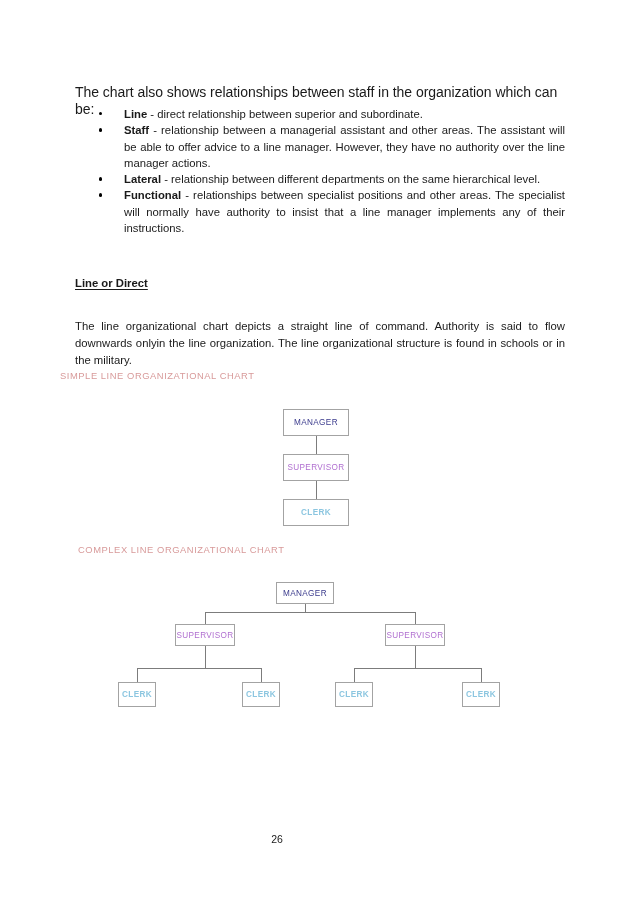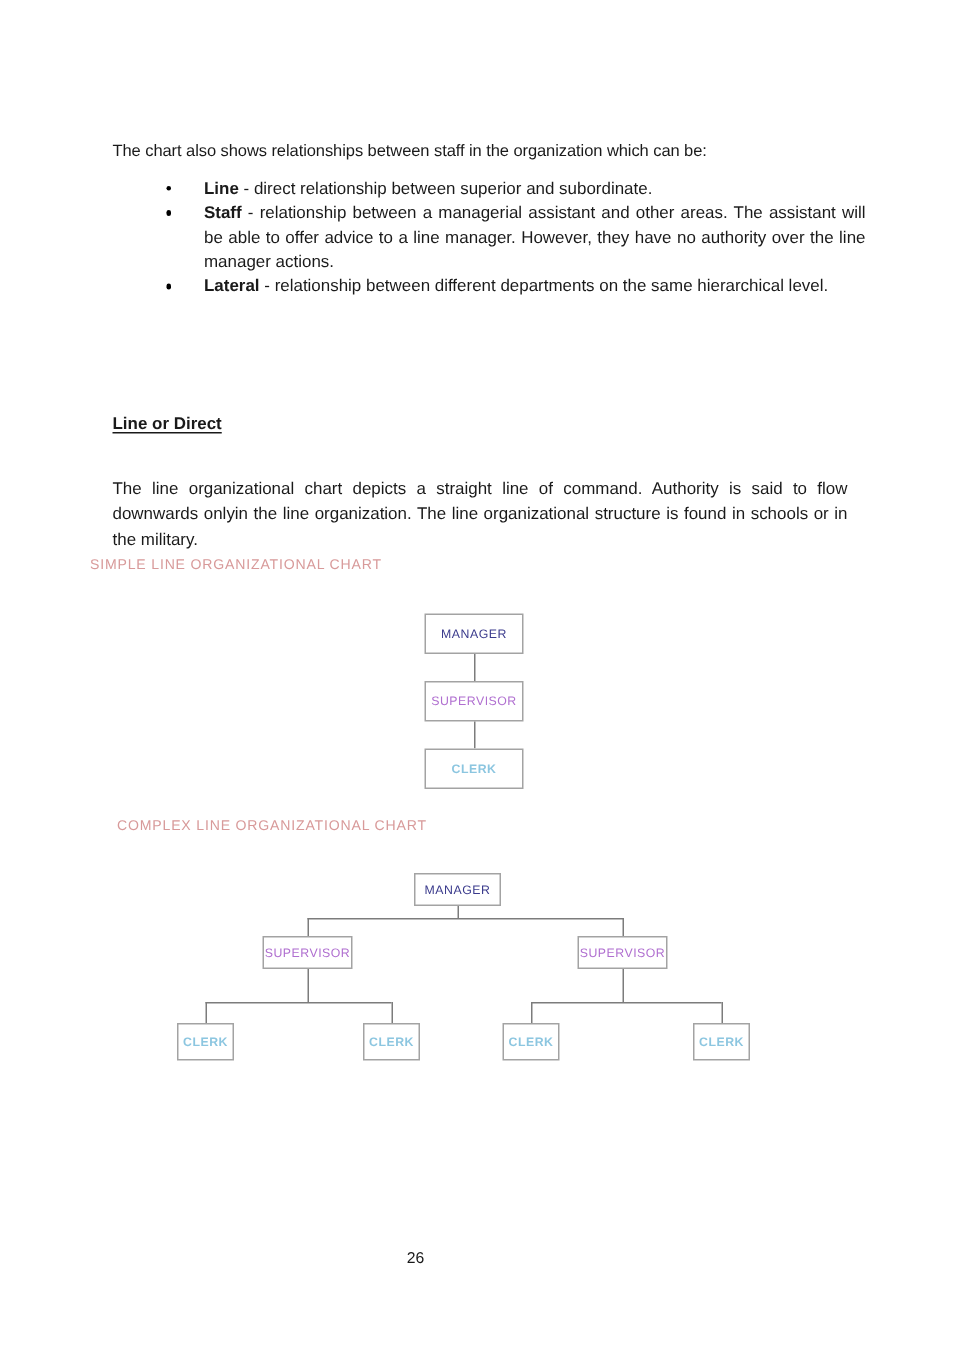--- a/index.html
+++ b/index.html
@@ -17,34 +17,34 @@
     width: 638px;
     height: 903px;
     background: #ffffff;
     overflow: hidden;
   }
 
   
   .intro {
     position: absolute;
     left: 75px;
-    top: 82px;
+    top: 70px;
     width: 490px;
-    font-size: 11px;
+    font-size: 14px;
     line-height: 17px;
     color: #1a1a1a;
     letter-spacing: -0.05px;
   }
 
   .bullet-list {
     position: absolute;
     left: 75px;
     top: 106px;
     width: 490px;
-    margin: 12px;
+    margin: 0;
     padding: 0;
     list-style: none;
   }
   .bullet-item {
     position: relative;
     padding-left: 49px;
     font-size: 11.3px;
     line-height: 16.3px;
     color: #1a1a1a;
     text-align: justify;
@@ -186,20 +186,23 @@
   <ul class="bullet-list">
     <li class="bullet-item">
       <span class="bullet-dot"></span><span class="term">Line</span><span> - direct relationship between superior and subordinate.</span>
     </li>
     <li class="bullet-item">
       <span class="bullet-dot"></span><span class="term">Staff</span><span> - relationship between a managerial assistant and other areas. The assistant will be able to offer advice to a line manager. However, they have no authority over the line manager actions.</span>
     </li>
     <li class="bullet-item">
       <span class="bullet-dot"></span><span class="term">Lateral</span><span> - relationship between different departments on the same hierarchical level.</span>
     </li>
+    <li class="bullet-item">
+      <span class="bullet-dot"></span><span class="term">Functional</span><span> - relationships between specialist positions and other areas. The specialist will normally have authority to insist that a line manager implements any of their instructions.</span>
+    </li>
   </ul>
 
   <div class="heading">Line or Direct</div>
 
   <p class="para">The line organizational chart depicts a straight line of command. Authority is said to flow downwards onlyin the line organization. The line organizational structure is found in schools or in the military.</p>
 
   <div class="chart-title" id="simple-chart-title">SIMPLE LINE ORGANIZATIONAL CHART</div>
 
   <div id="simple-chart">
     <div class="org-box role-manager" id="box-simple-manager">MANAGER</div>

